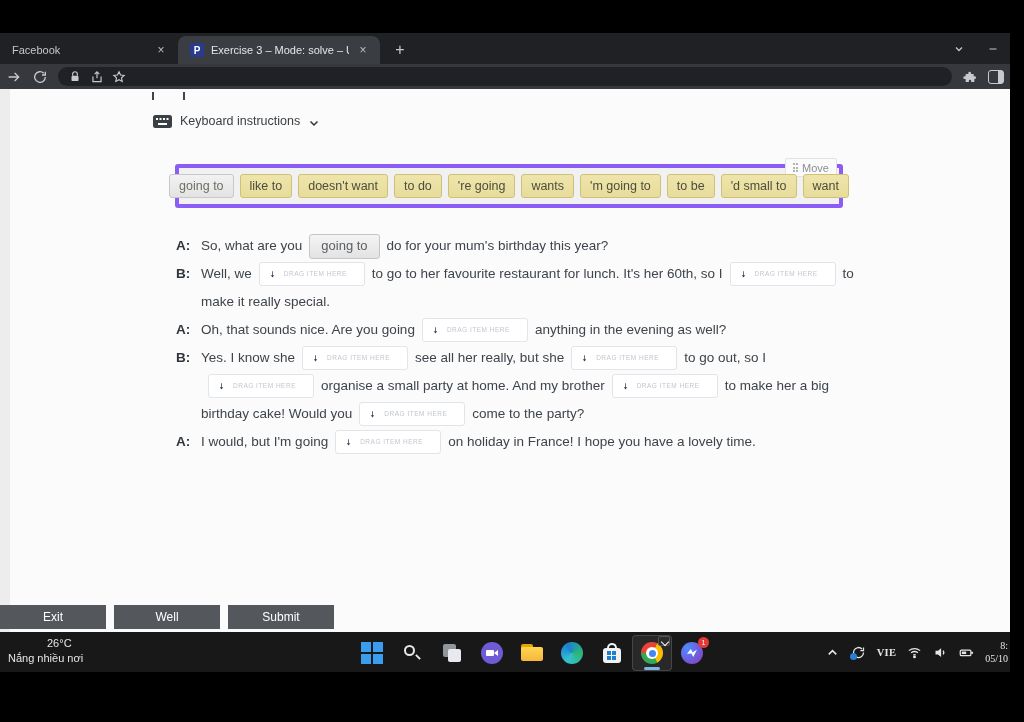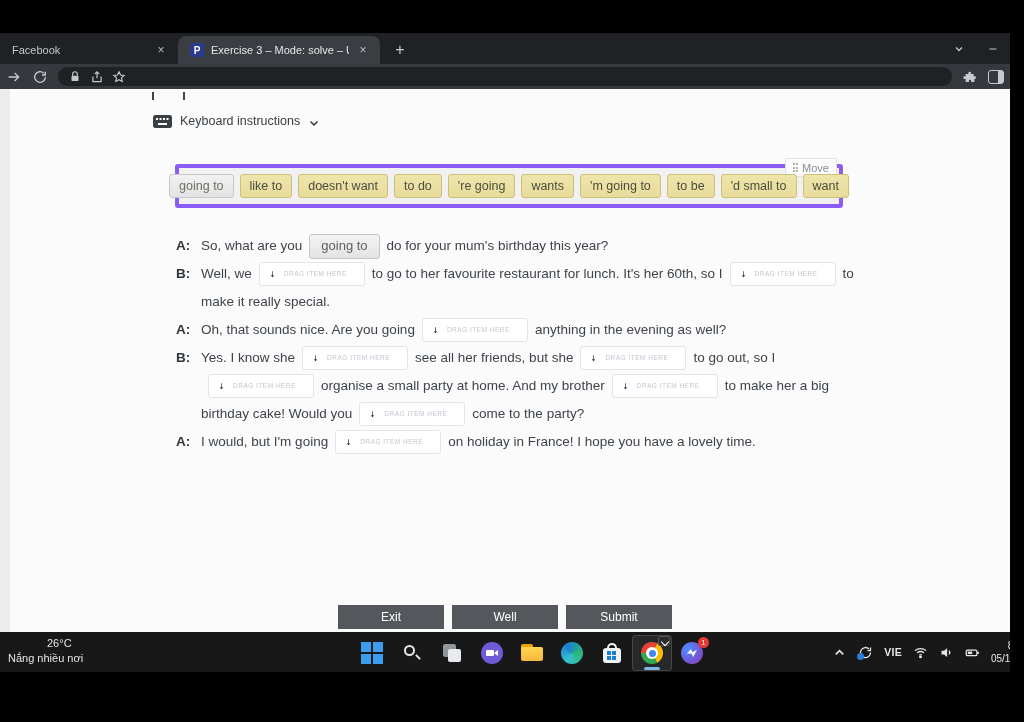--- a/index.html
+++ b/index.html
@@ -71,21 +71,21 @@
   .seg { white-space:pre-wrap; }
   .filled { display:inline-flex; align-items:center; height:25px; padding:0 11px; margin:0 7px;
             background:linear-gradient(#f4f4f4,#e3e3e3); border:1px solid #c6c6c6; border-radius:3px;
             color:#5c6065; font-size:13px; vertical-align:middle; }
   .drop { display:inline-flex; align-items:center; width:106px; height:24px; margin:0 7px;
           background:#fff; border:1px solid #e1e4e9; border-radius:3px; padding:0 8px; gap:7px;
           vertical-align:middle; }
   .drop svg { width:9px; height:11px; flex:none; }
   .drop .ph { font-size:6.5px; letter-spacing:.5px; color:#c0c6cf; white-space:nowrap; }
 
-  .actions { position:absolute; left:0; top:516px; width:1010px; display:flex; justify-content:center; gap:8px; }
+  .actions { position:absolute; left:0; top:516px; width:1010px; display:flex; gap:8px; }
   .action-btn { width:106px; height:24px; background:var(--button-bg); color:#fff; font-size:12px;
                 border:none; font-family:inherit; display:flex; align-items:center; justify-content:center; }
 
   
   .taskbar { position:absolute; left:0; bottom:0; width:100%; height:40px; background:var(--taskbar-bg); }
   .weather { position:absolute; left:8px; top:4px; color:#e6e6e6; line-height:15px; }
   .weather .temp { font-size:11px; font-weight:normal;margin-left:39px; }
   .weather .desc { font-size:11px; }
   .taskicons { position:absolute; left:352px; top:0; height:40px; display:flex; align-items:center; }
   .ticell { width:40px; height:36px; margin-top:2px; display:flex; align-items:center; justify-content:center;
@@ -126,21 +126,21 @@
   .chrome-ball { position:relative; width:22px; height:22px; border-radius:50%;
         background:conic-gradient(from -90deg, #ea4335 0 120deg, #fbbc05 120deg 240deg, #34a853 240deg 360deg); }
   .chrome-center { position:absolute; left:5px; top:5px; width:12px; height:12px; background:#fff; border-radius:50%; }
   .chrome-center::after { content:""; position:absolute; left:2.5px; top:2.5px; width:7px; height:7px;
         background:#4285f4; border-radius:50%; }
   .msgr { position:relative; width:22px; height:22px; border-radius:50%;
           background:radial-gradient(circle at 30% 30%, #4e8cff, #7a4fd0 70%, #b04ac6); }
   .bolt { position:absolute; left:6px; top:7px; width:10px; height:8px; background:#fff;
           clip-path:polygon(0 60%, 38% 0, 55% 40%, 100% 10%, 62% 100%, 45% 55%); }
 
-  .tray { position:absolute; right:0; top:0; height:40px; display:flex; align-items:center; gap:11px; padding-right:2px; }
+  .tray { position:absolute; right:0; top:0; height:40px; display:flex; align-items:center; gap:11px; padding-right:10px;font-family:Liberation Serif, serif; }
   .trayicon { width:15px; height:15px; color:#e6e6e6; }
   .trayicon svg { width:100%; height:100%; }
   .sync-wrap { position:relative; }
   .sync-dot { position:absolute; left:-1px; bottom:0; width:7px; height:7px; background:#2a7fd4; border-radius:50%; }
   .lang { font-size:10.5px; color:#e6e6e6; font-weight:bold; letter-spacing:.3px; }
   .clock { text-align:right; color:#e6e6e6; font-size:10px; line-height:13px; margin-right:-8px; white-space:nowrap; }
 </style>
 </head>
 <body>
 
@@ -282,21 +282,21 @@
                 <svg viewBox="0 0 24 24" fill="#33415c">
                   <path d="M11 3h2v11h3.5L12 20l-4.5-6H11z"></path>
                 </svg>
                 <span class="ph">DRAG ITEM HERE</span>
               </span><span class="seg">anything in the evening as well?</span></div>
             <div class="turn"><span class="speaker">B:</span><span class="seg">Yes. I know she</span><span class="drop">
                 <svg viewBox="0 0 24 24" fill="#33415c">
                   <path d="M11 3h2v11h3.5L12 20l-4.5-6H11z"></path>
                 </svg>
                 <span class="ph">DRAG ITEM HERE</span>
-              </span><span class="seg">see all her friends, but she</span><span class="drop">
+              </span><span class="seg">see all her really, but she</span><span class="drop">
                 <svg viewBox="0 0 24 24" fill="#33415c">
                   <path d="M11 3h2v11h3.5L12 20l-4.5-6H11z"></path>
                 </svg>
                 <span class="ph">DRAG ITEM HERE</span>
               </span><span class="seg">to go out, so I</span><br><span class="drop">
                 <svg viewBox="0 0 24 24" fill="#33415c">
                   <path d="M11 3h2v11h3.5L12 20l-4.5-6H11z"></path>
                 </svg>
                 <span class="ph">DRAG ITEM HERE</span>
               </span><span class="seg">organise a small party at home. And my brother</span><span class="drop">

